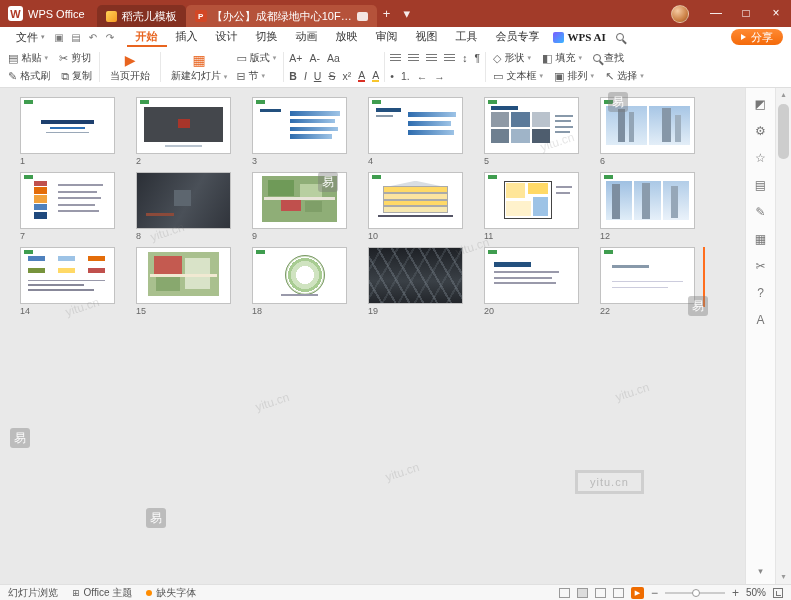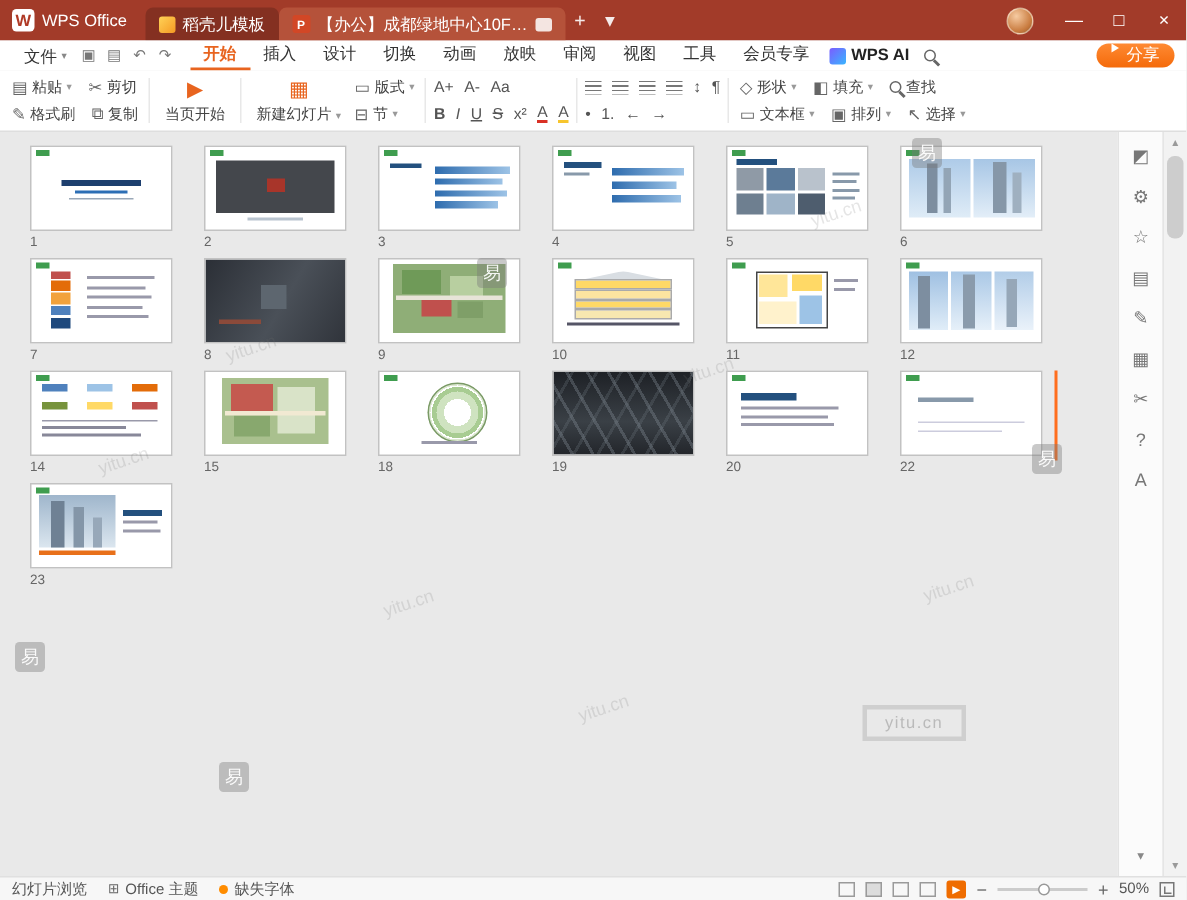--- a/index.html
+++ b/index.html
@@ -32,27 +32,27 @@
 
   
   .menubar { position:absolute; top:27px; left:0; right:0; height:20px; background:#fff;
              display:flex; align-items:center; font-size:11px; padding-left:10px; }
   .file-menu { display:flex; align-items:center; gap:3px; padding:0 6px; color:#333; }
   .caret { font-size:7px; color:#888; }
   .qicon { width:17px; text-align:center; color:#777; font-size:10px; }
   #menu-tabs { display:flex; list-style:none; margin-left:8px; height:20px; }
   #menu-tabs li { padding:0 9px; line-height:19px; color:#333; cursor:default; }
   #menu-tabs li.active { color:#e8641f; font-weight:bold; border-bottom:2px solid #e8641f; }
-  .wps-ai { display:flex; align-items:center; gap:4px; margin-left:4px; font-weight:bold; color:#222; }
+  .wps-ai { display:flex; align-items:center; gap:4px; margin-left:4px; font-weight:bold; color:#222;font-family:Liberation Serif, serif; }
   .ai-ic { width:11px; height:11px; border-radius:2px; background:linear-gradient(135deg,#7b5cff,#38b6ff); }
   .mag { width:8px; height:8px; border:1.5px solid #666; border-radius:50%; position:relative; margin-left:10px; }
   .mag::after { content:""; position:absolute; width:5px; height:1.5px; background:#666;
                 transform:rotate(45deg); right:-4px; bottom:-2px; }
   .share-btn { margin-left:auto; margin-right:8px; height:16px; padding:0 10px; border-radius:9px;
-               background:linear-gradient(#ff8a33,#f46a0a); color:#fff; display:flex; 
+               background:linear-gradient(#ff8a33,#f46a0a); color:#fff; display:flex; align-items:center;
                gap:5px; font-size:11px; }
   .share-ic { width:0; height:0; border-left:5px solid #fff; border-top:3px solid transparent;
               border-bottom:3px solid transparent; }
 
   
   .ribbon { position:absolute; top:47px; left:0; right:0; height:41px; background:#fff;
             border-bottom:1px solid #dedede; display:flex; align-items:stretch; padding:2px 6px;
             gap:3px; font-size:10px; color:#444; white-space:nowrap; overflow:hidden; }
   .rgroup { display:flex; flex-direction:column; justify-content:center; gap:2px; }
   .rgroup.h { flex-direction:row; align-items:center; gap:2px; }
@@ -507,34 +507,20 @@
         </div>
         <div class="cell">
           <div class="thumb">
             <b class="lg"></b>
             <b style="top:30%;left:12%;width:40%;height:3px;background:#8899aa"></b>
             <b style="top:60%;left:12%;width:76%;height:1px;background:#ccd"></b>
             <b style="top:70%;left:12%;width:60%;height:1px;background:#ccd"></b>
           </div>
           <div class="num">22</div>
         </div>
-        <div class="cell">
-          <div class="thumb">
-            <b class="lg"></b>
-            <b style="top:12%;left:5%;width:55%;height:64%;background:linear-gradient(#9fb6cc,#dbe6ef)"></b>
-            <b style="top:20%;left:14%;width:10%;height:56%;background:#6f8194"></b>
-            <b style="top:28%;left:30%;width:8%;height:48%;background:#8496a8"></b>
-            <b style="top:40%;left:44%;width:7%;height:36%;background:#97a8b9"></b>
-            <b style="top:80%;left:5%;width:55%;height:3px;background:#e8701a"></b>
-            <b style="top:30%;left:66%;width:28%;height:4px;background:#23507e"></b>
-            <b style="top:44%;left:66%;width:24%;height:2px;background:#99a"></b>
-            <b style="top:54%;left:66%;width:26%;height:2px;background:#99a"></b>
-          </div>
-          <div class="num">23</div>
-        </div>
       </div>
     <div class="ins-cursor"></div>
   </div>
 
   <div class="wm-layer">
     <span class="wm-site" style="left:65px;top:300px">yitu.cn</span>
     <span class="wm-site" style="left:255px;top:395px">yitu.cn</span>
     <span class="wm-site" style="left:455px;top:240px">yitu.cn</span>
     <span class="wm-site" style="left:615px;top:385px">yitu.cn</span>
     <span class="wm-site" style="left:150px;top:225px">yitu.cn</span>

